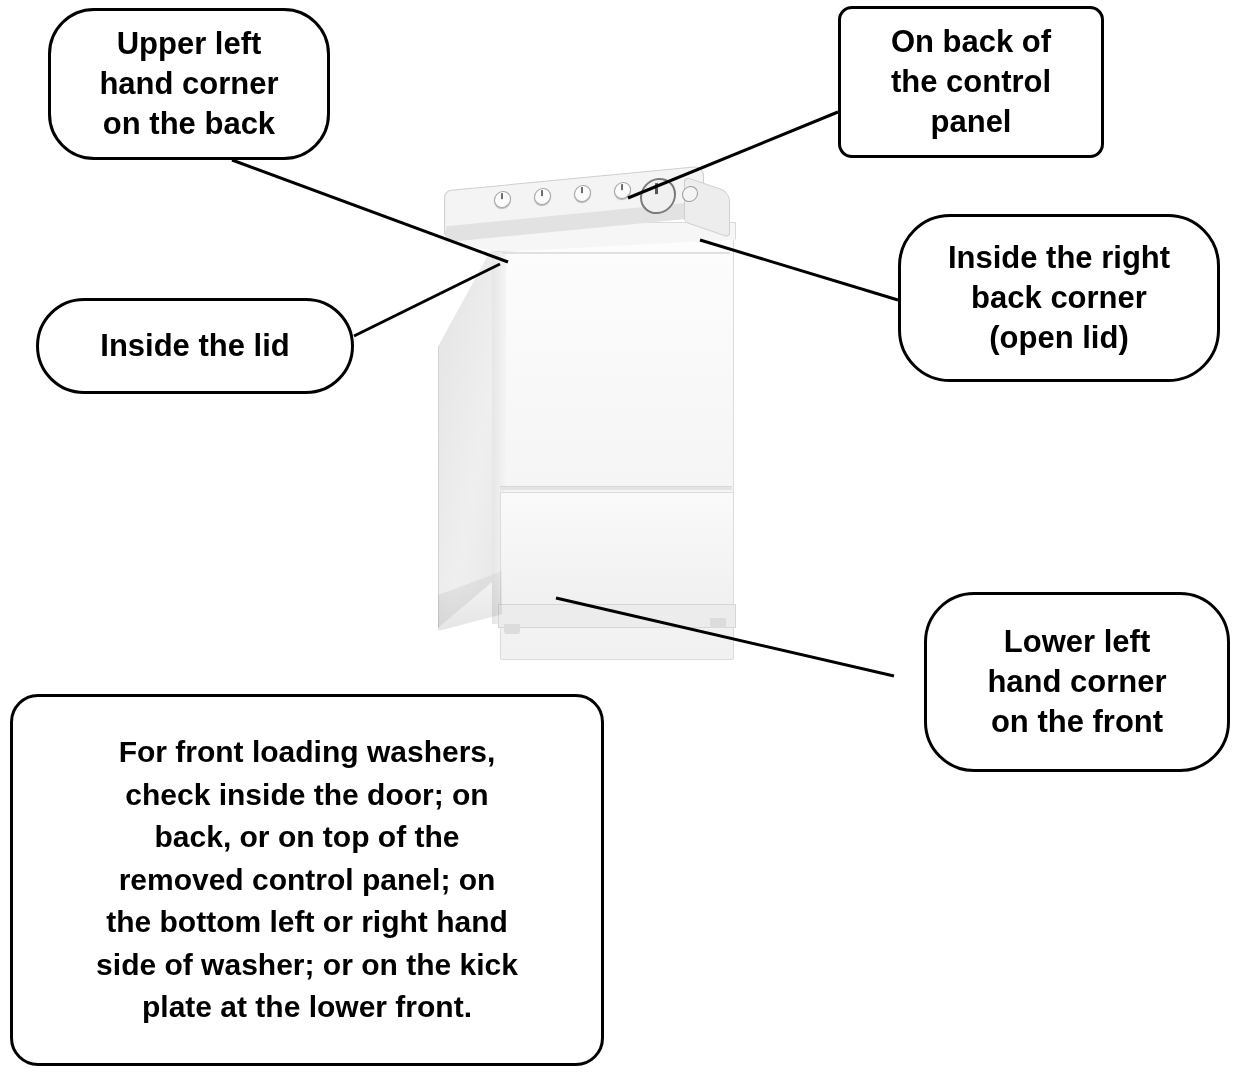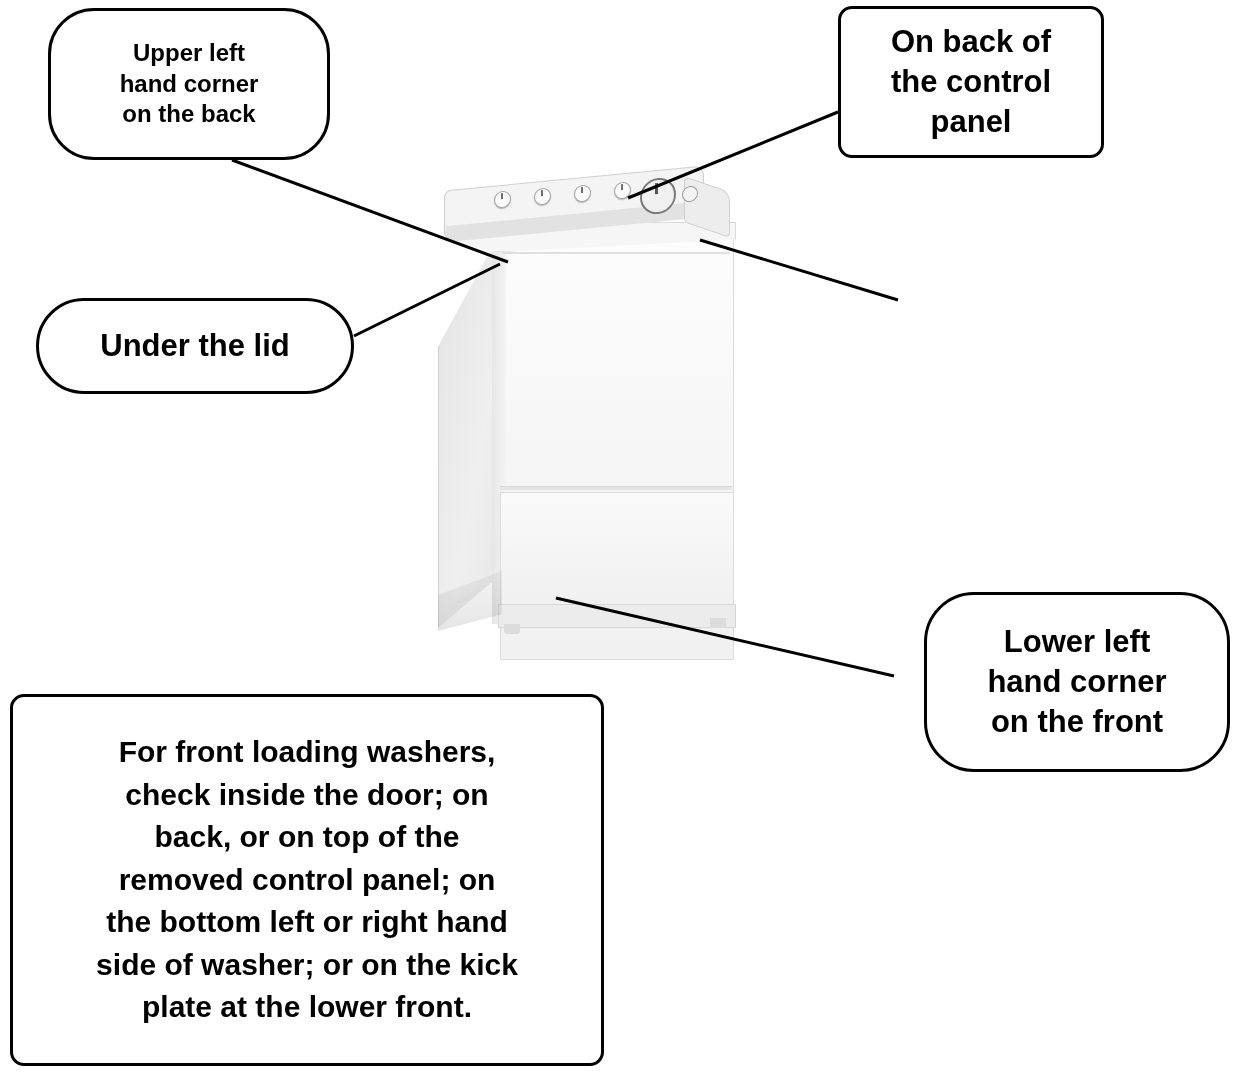--- a/index.html
+++ b/index.html
@@ -29,41 +29,41 @@
     color: #000000;
     line-height: 1.28;
     padding: 6px 10px;
     z-index: 3;
   }
   .callout span { display: block; width: 100%; white-space: pre-line; }
 
   
   #co-upper-left {
     left: 48px; top: 8px; width: 282px; height: 152px;
-    font-size: 24px; border-radius: 46px;
+    font-size: 31px; border-radius: 46px;
   }
   #co-back-panel {
     left: 838px; top: 6px; width: 266px; height: 152px;
     font-size: 31px; border-radius: 14px;
   }
   #co-under-lid {
     left: 36px; top: 298px; width: 318px; height: 96px;
     font-size: 31px; border-radius: 48px;
   }
   #co-right-back {
     left: 898px; top: 214px; width: 322px; height: 168px;
     font-size: 31px; border-radius: 52px;
   }
   #co-lower-left {
     left: 894px; top: 592px; width: 306px; height: 180px;
     font-size: 31px; border-radius: 50px; margin-left: 30px;
   }
   #co-front-loader {
     left: 10px; top: 694px; width: 594px; height: 372px;
-    font-size: 30px; border-radius: 14px;
+    font-size: 30px; border-radius: 28px;
     line-height: 1.42;
   }
 
   
   #leaders {
     position: absolute;
     left: 0; top: 0;
     width: 1245px; height: 1083px;
     z-index: 2;
     pointer-events: none;
@@ -248,23 +248,28 @@
 on the back</span>
   </div>
 
   <div class="callout" id="co-back-panel">
     <span>On back of
 the control
 panel</span>
   </div>
 
   <div class="callout" id="co-under-lid">
-    <span>Under the lid</span>
-  </div>
-
+    <span>Inside the lid</span>
+  </div>
+
+  <div class="callout" id="co-right-back">
+    <span>Inside the right
+back corner
+(open lid)</span>
+  </div>
 
   <div class="callout" id="co-lower-left">
     <span>Lower left
 hand corner
 on the front</span>
   </div>
 
   <div class="callout" id="co-front-loader">
     <span>For front loading washers,
 check inside the door; on

